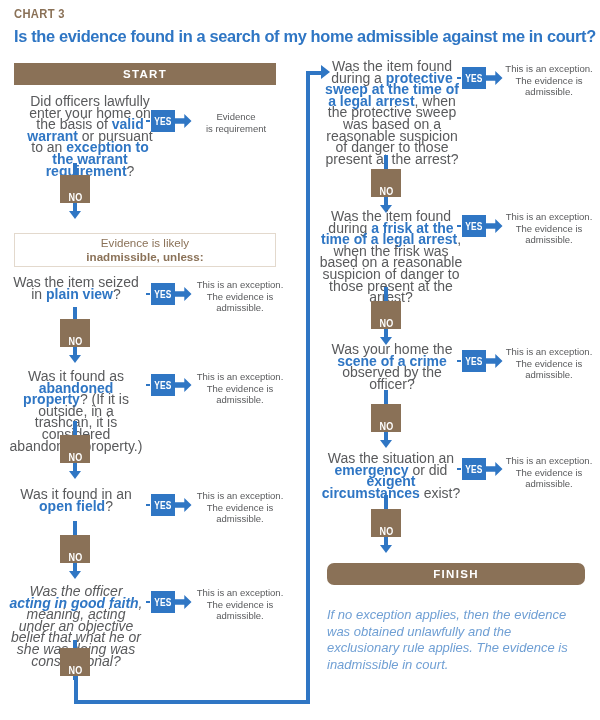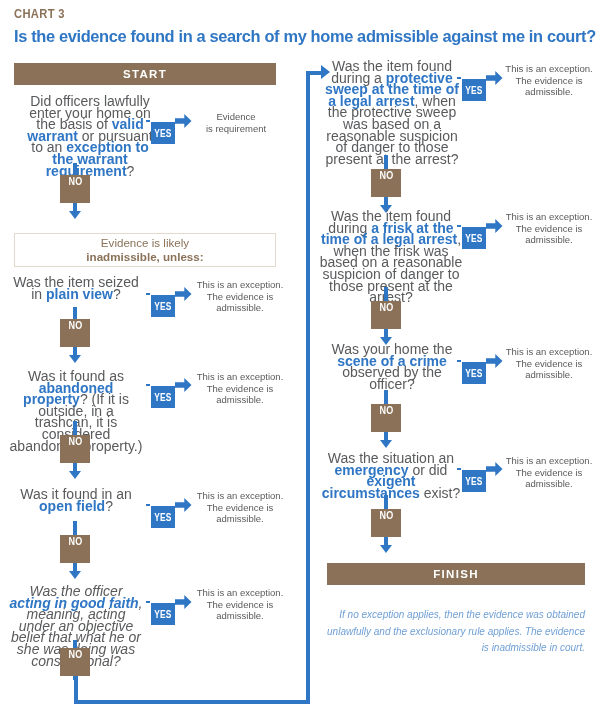--- a/index.html
+++ b/index.html
@@ -51,21 +51,21 @@
     font-weight: bold;
     font-size: 11.5px;
     letter-spacing: 1.3px;
     display: flex;
     align-items: center;
     justify-content: center;
     height: 22px;
   }
 
   #start-bar { left: 14px;  top: 63px;  width: 262px; }
-  #finish-bar{ left: 327px; top: 563px; width: 258px; }
+  #finish-bar{ left: 327px; top: 563px; width: 258px; border-radius: 7px; }
 
   
   #inadmissible-box {
     position: absolute;
     left: 14px;
     top: 233px;
     width: 262px;
     height: 34px;
     border: 1px solid #e3d9cd;
     background: #ffffff;
@@ -124,21 +124,20 @@
     width: 24px; height: 22px;
     background: #2f76c4;
     color: #ffffff;
     font-family: "Liberation Sans Narrow", "Liberation Sans", sans-serif;
     font-weight: bold;
     font-size: 10.5px;
     display: flex;
     align-items: center;
     justify-content: center;
     transform-origin: center;
-    margin-top: 12px;
   }
   .yes-badge .sq span { transform: scaleX(.8); letter-spacing: .2px; }
   .yes-badge .arr {
     position: absolute;
     left: 29px; top: 3px;
     width: 17px; height: 16px;
   }
 
   
   .no-group { position: absolute; width: 30px; }
@@ -159,21 +158,21 @@
   .no-group .sq {
     position: absolute;
     left: 0;
     width: 30px; height: 28px;
     background: #8a7157;
     color: #ffffff;
     font-family: "Liberation Sans Narrow", "Liberation Sans", sans-serif;
     font-weight: bold;
     font-size: 11px;
     display: flex;
-    align-items: flex-start;
+    align-items: flex-end;
     justify-content: center;
   }
   .no-group .sq span { transform: scaleX(.82); letter-spacing: .2px; }
 
   
   .route { position: absolute; background: #2f76c4; }
   #route-down  { left: 74px;  top: 648px; width: 3.5px; height: 56px; }
   #route-across{ left: 74px;  top: 700px; width: 236px; height: 3.5px; }
   #route-up    { left: 306px; top: 74px;  width: 3.5px; height: 630px; }
   #route-top   { left: 306px; top: 71px;  width: 18px;  height: 3.5px; }
@@ -185,23 +184,23 @@
     border-bottom: 7.5px solid transparent;
     border-left: 9px solid #2f76c4;
   }
 
   
   #closing-note {
     position: absolute;
     left: 327px;
     top: 607px;
     width: 258px;
-    text-align: right;
+    text-align: left;
     font-style: italic;
-    font-size: 10px;
+    font-size: 13px;
     line-height: 16.5px;
     color: #6f9fd4;
   }
 </style>
 </head>
 <body>
 
 <div id="chart-label">CHART 3</div>
 <div id="chart-title">Is the evidence found in a search of my home admissible against me in court?</div>
 

